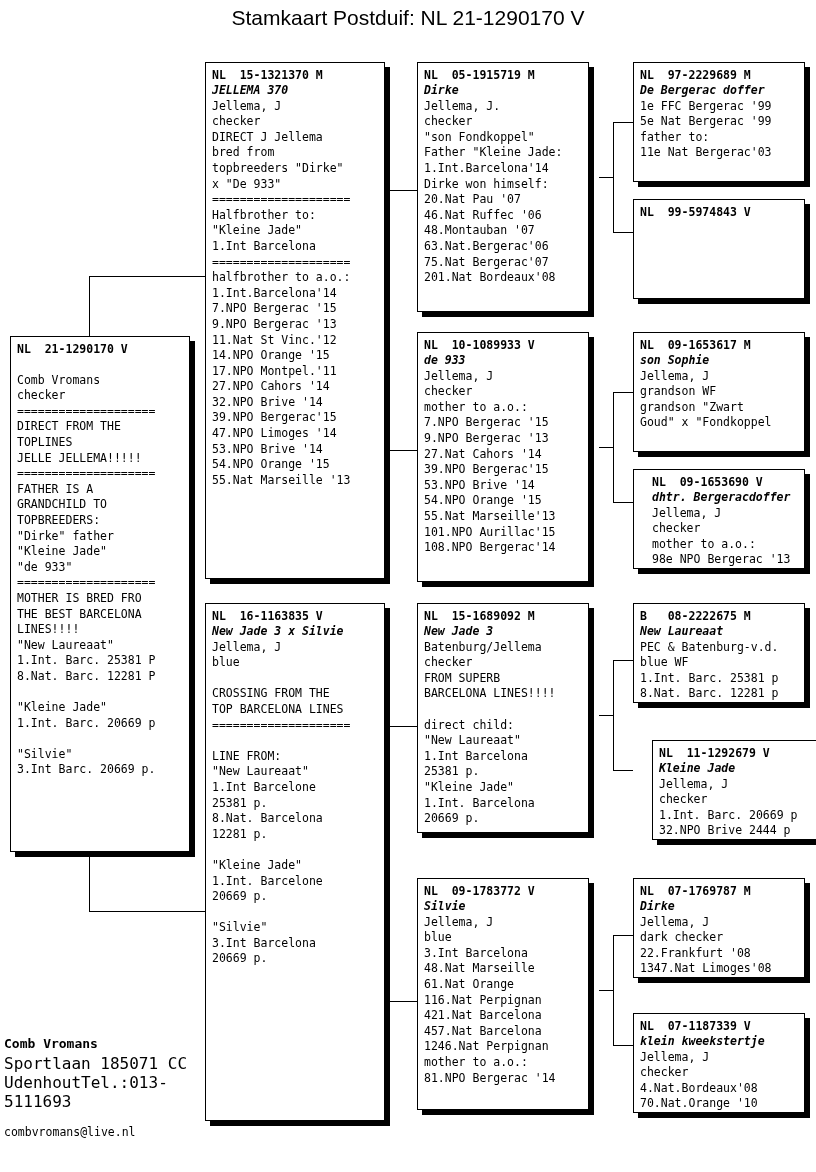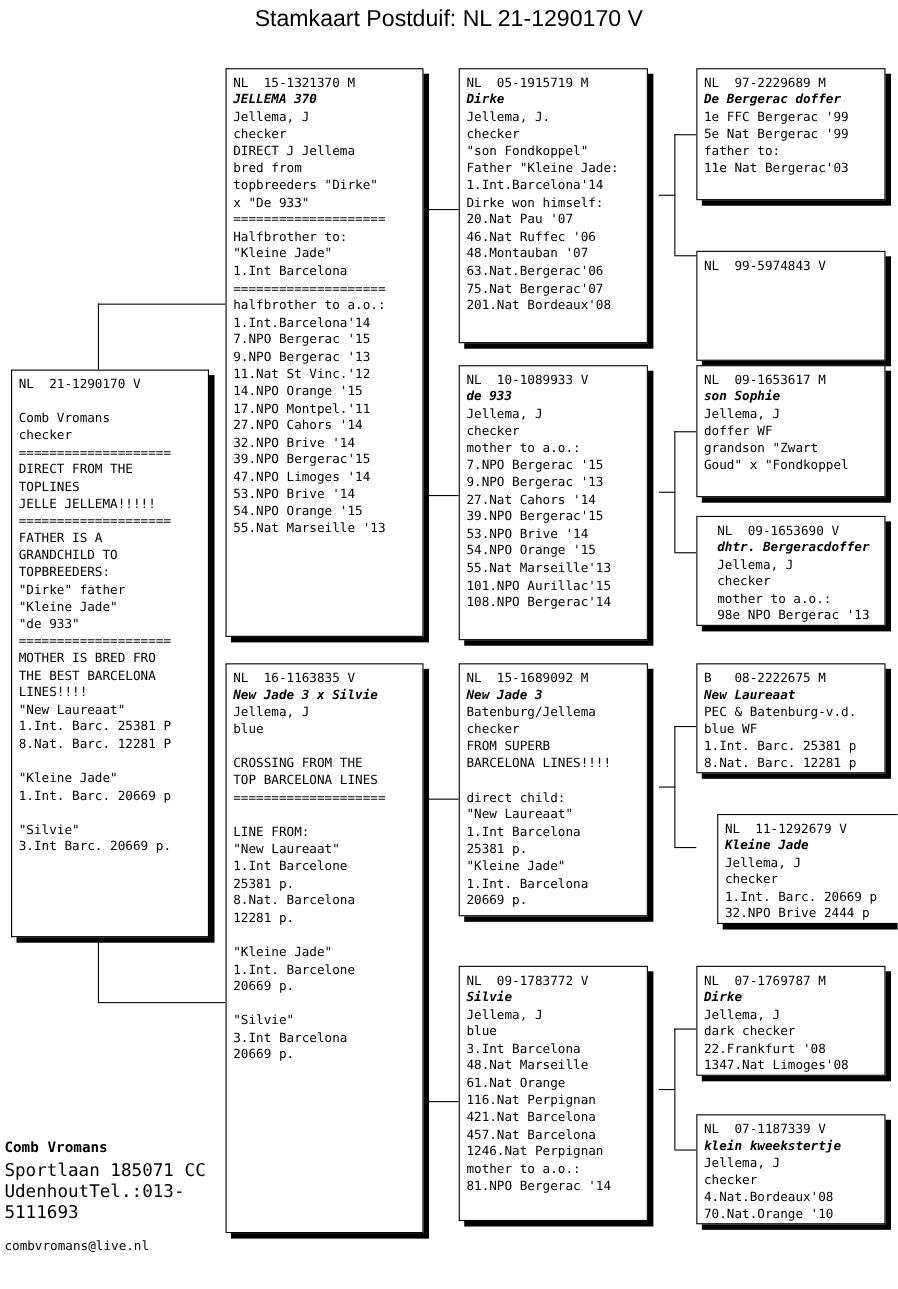--- a/index.html
+++ b/index.html
@@ -34,21 +34,21 @@
   .pbox {
     position: absolute;
     box-sizing: border-box;
     background: #ffffff;
     border: 1px solid #000000;
     box-shadow: 5px 5px 0 0 #000000;
     padding: 4px 0 4px 6px;
     overflow: hidden;
   }
   .pbox .hdr {
-    font-weight: normal;
+    font-weight: bold;
     font-size: 11.5px;
     line-height: 16px;
     white-space: pre;
   }
   .pbox .lines {
     font-size: 11.5px;
     line-height: 15.6px;
     white-space: pre;
   }
   .pbox .lines .ln { white-space: pre; display: block; min-height: 15.6px; }
@@ -170,27 +170,27 @@
 <div class="pbox" id="box-gen3-3" style="left:417px; top:878px; width:172px; height:232px;">
   <div class="hdr">NL  09-1783772 V</div>
   <div class="lines"><span class="ln name">Silvie</span><span class="ln">Jellema, J</span><span class="ln">blue</span><span class="ln">3.Int Barcelona</span><span class="ln">48.Nat Marseille</span><span class="ln">61.Nat Orange</span><span class="ln">116.Nat Perpignan</span><span class="ln">421.Nat Barcelona</span><span class="ln">457.Nat Barcelona</span><span class="ln">1246.Nat Perpignan</span><span class="ln">mother to a.o.:</span><span class="ln">81.NPO Bergerac '14</span></div>
 </div>
 
 <div class="pbox" id="box-gen4-0" style="left:633px; top:62px; width:172px; height:120px;">
   <div class="hdr">NL  97-2229689 M</div>
   <div class="lines"><span class="ln name">De Bergerac doffer</span><span class="ln bld">1e FFC Bergerac '99</span><span class="ln bld">5e Nat Bergerac '99</span><span class="ln">father to:</span><span class="ln">11e Nat Bergerac'03</span></div>
 </div>
 
-<div class="pbox" id="box-gen4-1" style="left:633px; top:199px; width:172px; height:100px;margin-top:29px;">
+<div class="pbox" id="box-gen4-1" style="left:633px; top:199px; width:172px; height:100px;">
   <div class="hdr">NL  99-5974843 V</div>
 </div>
 
 <div class="pbox" id="box-gen4-2" style="left:633px; top:332px; width:172px; height:120px;">
   <div class="hdr">NL  09-1653617 M</div>
-  <div class="lines"><span class="ln name">son Sophie</span><span class="ln">Jellema, J</span><span class="ln">doffer WF</span><span class="ln">grandson "Zwart</span><span class="ln">Goud" x "Fondkoppel</span></div>
+  <div class="lines"><span class="ln name">son Sophie</span><span class="ln">Jellema, J</span><span class="ln">grandson WF</span><span class="ln">grandson "Zwart</span><span class="ln">Goud" x "Fondkoppel</span></div>
 </div>
 
 <div class="pbox" id="box-gen4-3" style="left:633px; top:469px; width:172px; height:100px;padding-left:18px;">
   <div class="hdr">NL  09-1653690 V</div>
   <div class="lines"><span class="ln name">dhtr. Bergeracdoffer</span><span class="ln">Jellema, J</span><span class="ln">checker</span><span class="ln">mother to a.o.:</span><span class="ln">98e NPO Bergerac '13</span></div>
 </div>
 
 <div class="pbox" id="box-gen4-4" style="left:633px; top:603px; width:172px; height:100px;">
   <div class="hdr">B   08-2222675 M</div>
   <div class="lines"><span class="ln name">New Laureaat</span><span class="ln bld">PEC &amp; Batenburg-v.d.</span><span class="ln">blue WF</span><span class="ln">1.Int. Barc. 25381 p</span><span class="ln">8.Nat. Barc. 12281 p</span></div>

